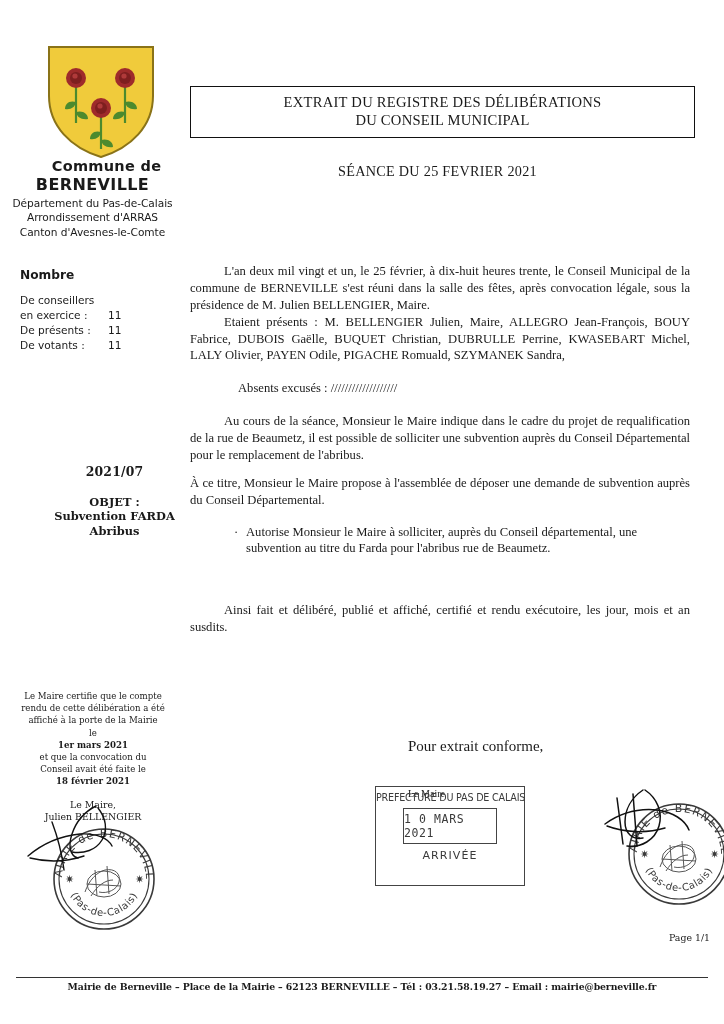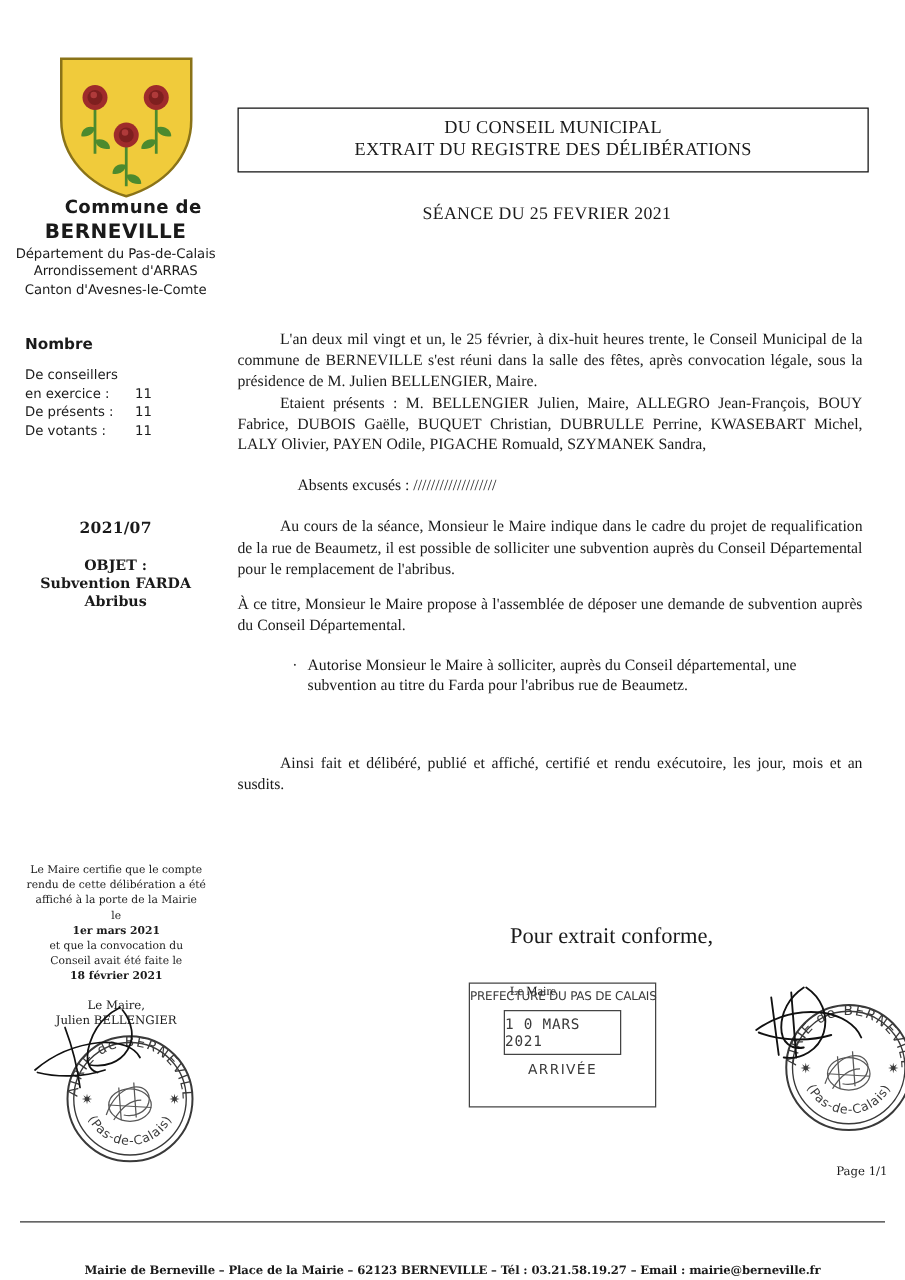--- a/index.html
+++ b/index.html
@@ -87,25 +87,26 @@
     line-height: 1.42;
     display: flex;
   }
   .nombre-row .lbl { width: 88px; display: inline-block; }
   .nombre-row .val { display: inline-block; }
   .nombre-lead { font-size: 10.6px; line-height: 1.42; }
 
   .objet-block {
     position: absolute;
     left: 0;
-    top: 414px;
+    top: 464px;
     width: 185px;
     text-align: center;
     font-family: "DejaVu Serif", serif;
     font-weight: bold;
+    padding-left: 22px;
   }
   .objet-ref { font-size: 12.4px; letter-spacing: 0.2px; }
   .objet-label { font-size: 11.4px; margin-top: 16px; }
   .objet-line { font-size: 11.4px; line-height: 1.34; }
 
   .certif-block {
     position: absolute;
     left: 8px;
     top: 690px;
     width: 170px;
@@ -192,21 +193,21 @@
     flex: 1;
     font-size: 12.6px;
     line-height: 1.34;
     text-align: left;
   }
 
   .pour-extrait {
     position: absolute;
     left: 223px;
     top: 738px;
-    font-size: 18px;
+    font-size: 15px;
   }
   .le-maire-right {
     position: absolute;
     left: 223px;
     top: 788px;
     font-size: 10px;
   }
 
   
   .pref-stamp {
@@ -287,21 +288,20 @@
   .footer-text {
     position: absolute;
     left: 0;
     top: 981px;
     width: 724px;
     text-align: center;
     font-family: "DejaVu Serif", serif;
     font-size: 9.3px;
     font-weight: bold;
     letter-spacing: -0.1px;
-    margin-top: 30px;
   }
 </style>
 </head>
 <body>
 
 <div class="page">
 
   <div class="left-col">
 
     <div class="crest-wrap">
@@ -419,22 +419,22 @@
           <path d="M18 58 C34 62 54 62 72 56"></path>
           <path d="M40 22 C46 38 50 54 52 70"></path>
         </g>
       </svg>
     </div>
   </div>
 
   <div class="main-col">
 
     <div class="title-box">
+      <div>EXTRAIT DU REGISTRE DES DÉLIBÉRATIONS</div>
       <div>DU CONSEIL MUNICIPAL</div>
-      <div>EXTRAIT DU REGISTRE DES DÉLIBÉRATIONS</div>
     </div>
 
     <div class="seance">SÉANCE DU 25 FEVRIER 2021</div>
 
     <div class="body-text">
       <p class="p-indent">L'an deux mil vingt et un, le 25 février, à dix-huit heures trente, le Conseil Municipal de la commune de BERNEVILLE s'est réuni dans la salle des fêtes, après convocation légale, sous la présidence de M. Julien BELLENGIER, Maire.</p>
       <p class="p-indent">Etaient présents : M. BELLENGIER Julien, Maire, ALLEGRO Jean-François, BOUY Fabrice, DUBOIS Gaëlle, BUQUET Christian, DUBRULLE Perrine, KWASEBART Michel, LALY Olivier, PAYEN Odile, PIGACHE Romuald, SZYMANEK Sandra,</p>
       <p class="gap-md indent-left">Absents excusés : ///////////////////</p>
       <p class="gap-md p-indent">Au cours de la séance, Monsieur le Maire indique dans le cadre du projet de requalification de la rue de Beaumetz, il est possible de solliciter une subvention auprès du Conseil Départemental pour le remplacement de l'abribus.</p>
       <p class="gap-sm">À ce titre, Monsieur le Maire propose à l'assemblée de déposer une demande de subvention auprès du Conseil Départemental.</p>

